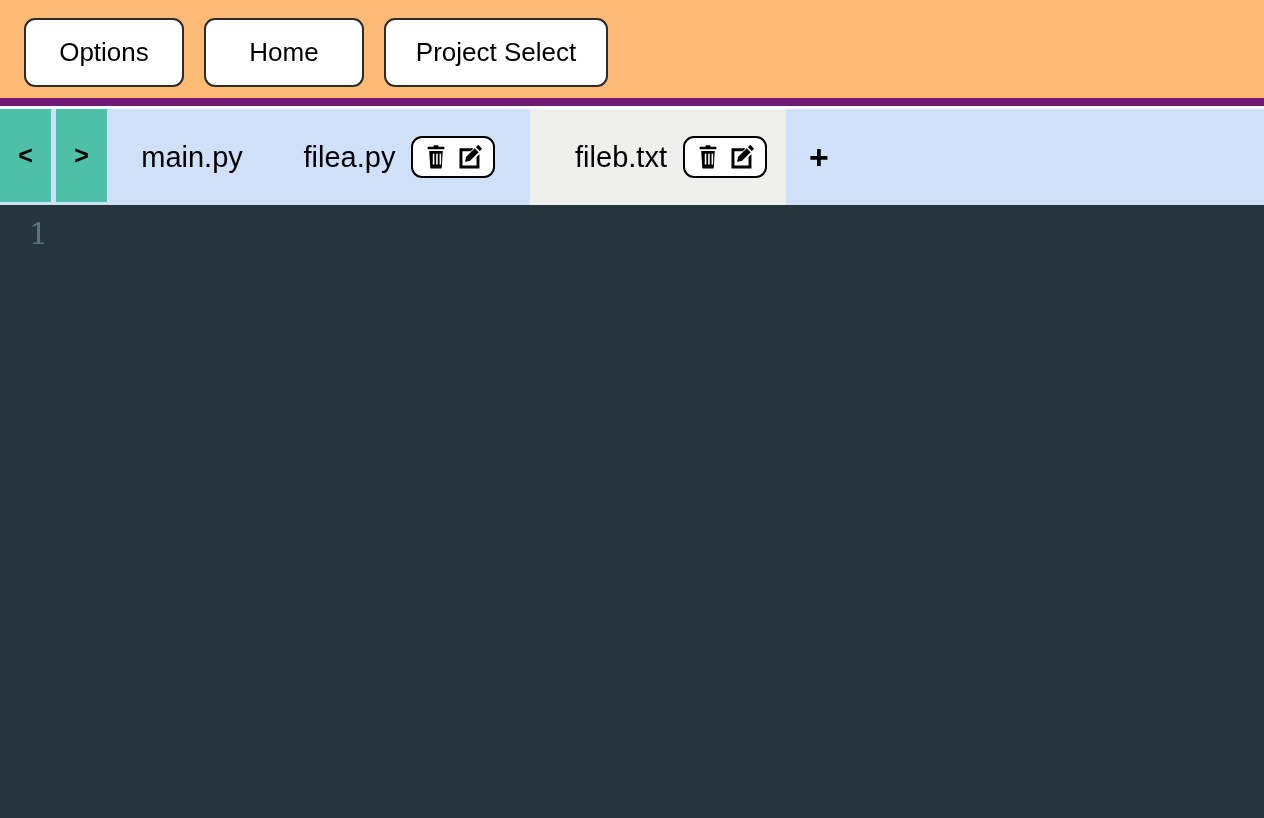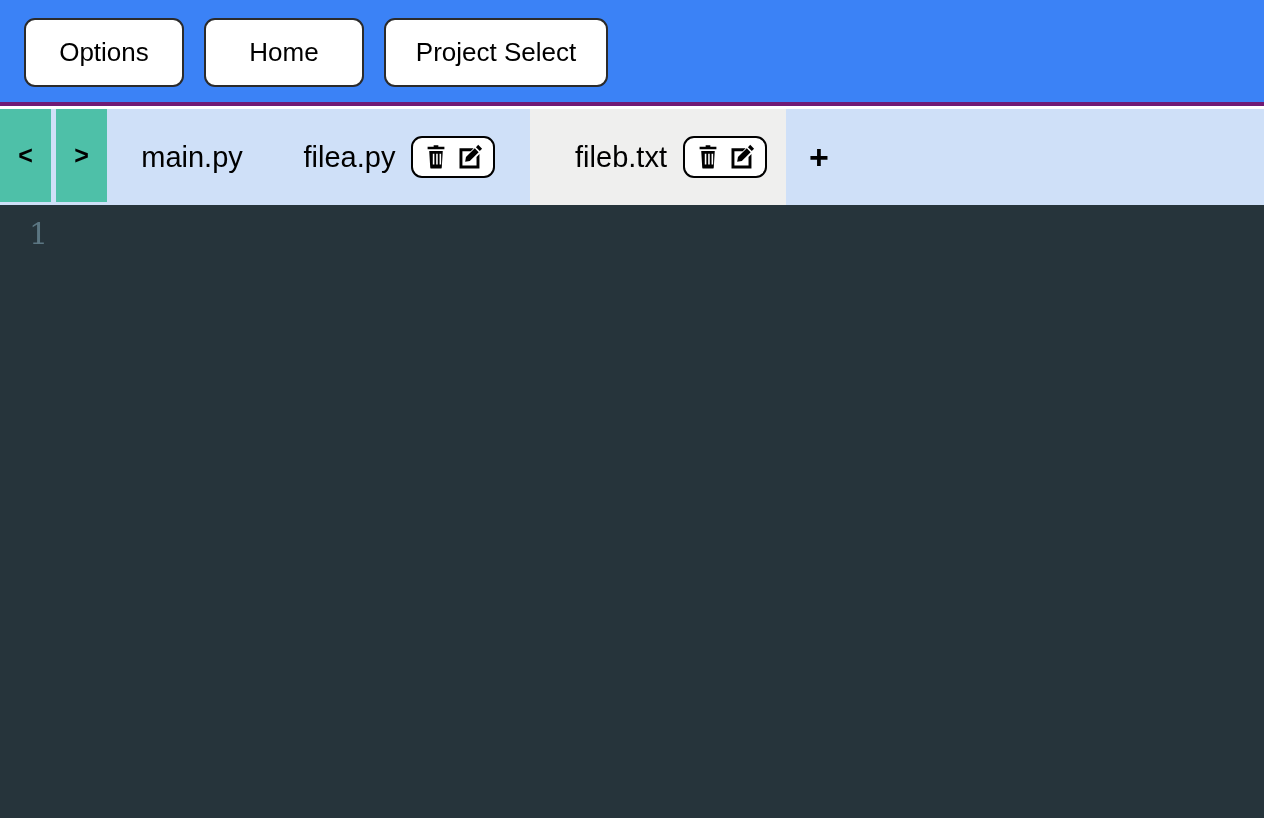--- a/index.html
+++ b/index.html
@@ -21,22 +21,22 @@
     height: 818px;
   }
 
   
   .toolbar {
     position: absolute;
     left: 0;
     top: 0;
     width: 1264px;
     height: 106px;
-    background: #3b82f6;
-    border-bottom: 4px solid #701a75;
+    background: #fdba74;
+    border-bottom: 8px solid #701a75;
     box-sizing: border-box;
   }
   .toolbar-btn {
     position: absolute;
     top: 18px;
     height: 69px;
     background: #ffffff;
     border: 2px solid #2b2b2b;
     border-radius: 11px;
     color: #000000;

